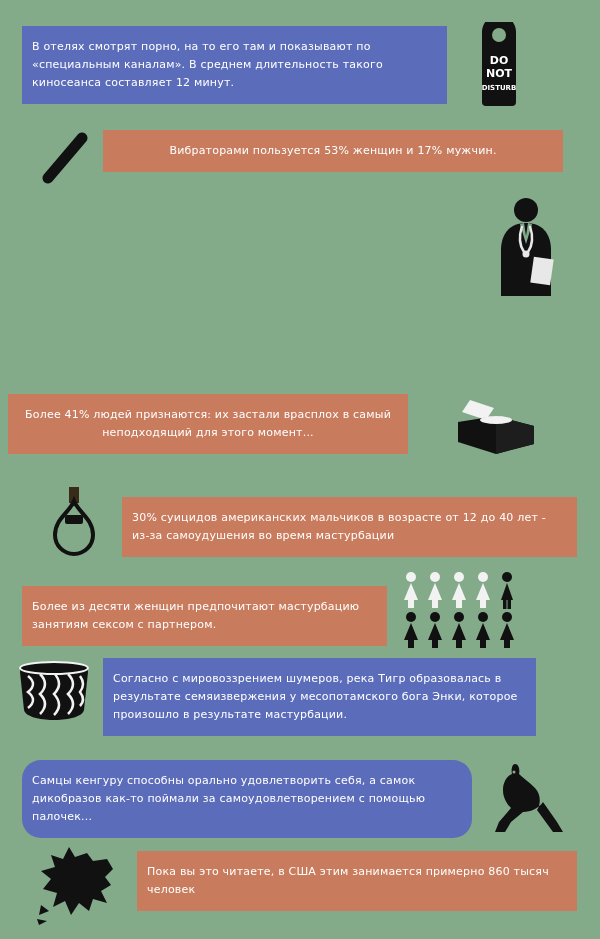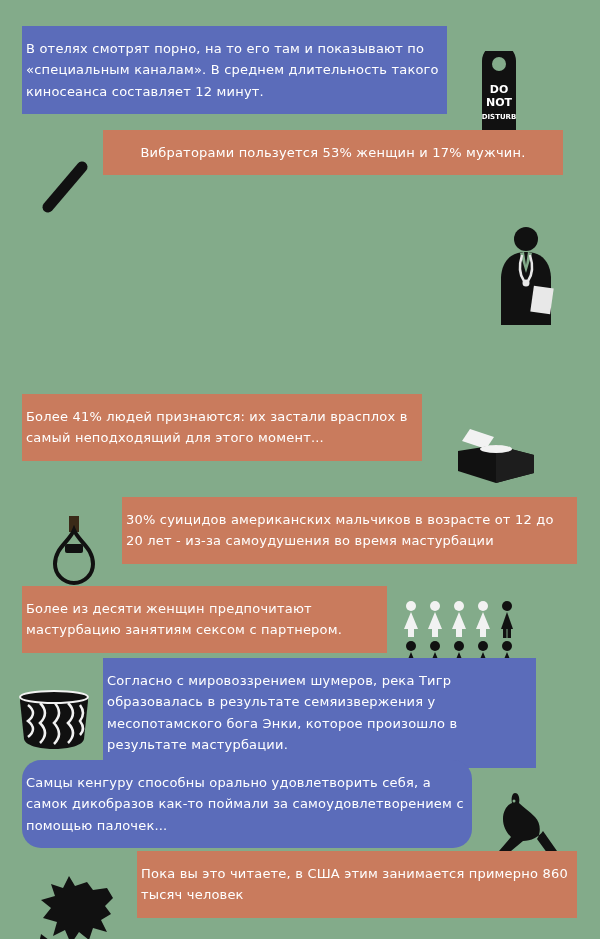--- a/index.html
+++ b/index.html
@@ -16,42 +16,41 @@
   }
   .canvas {
     position: relative;
     width: 600px;
     height: 939px;
   }
   .fact {
     position: absolute;
     box-sizing: border-box;
     color: #ffffff;
-    font-size: 13px;
+    font-size: 11px;
     line-height: 1.65;
-    padding: 12px 4px;
+    padding: 12px 10px;
     letter-spacing: 0.2px;
   }
   .blue {
     background: #5b6cba;
   }
   .orange {
     background: #c97b5d;
   }
   .icon {
     position: absolute;
-    margin-top: 29px;
   }
   .icon svg { display: block; }
 
   
   #fact-hotel   { left: 22px;  top: 26px;   width: 425px; }
   #fact-vibr    { left: 103px; top: 130px;  width: 460px; text-align: center; }
   #fact-mast    { left: 22px;  top: 198px;  width: 455px; }
-  #fact-caught  { left: 22px;  top: 394px;  width: 400px; }
+  #fact-caught  { left: 8px;  top: 394px;  width: 400px; text-align: center; }
   #fact-suicide { left: 122px; top: 497px;  width: 455px; }
   #fact-four    { left: 22px;  top: 586px;  width: 365px; }
   #fact-sumer   { left: 103px; top: 658px;  width: 433px; }
   #fact-kangaroo{ left: 22px;  top: 760px;  width: 450px; border-radius: 19px; }
   #fact-usa     { left: 137px; top: 851px;  width: 440px; }
 
   #icon-door      { left: 478px; top: 22px;  }
   #icon-vibrator  { left: 40px;  top: 130px; }
   #icon-doctor    { left: 492px; top: 196px; }
   #icon-tissue    { left: 456px; top: 398px; }
@@ -103,21 +102,21 @@
 
   <div class="icon" id="icon-tissue">
     <svg width="80" height="58" viewBox="0 0 80 58">
       <path d="M14 2 L38 10 L30 22 L6 14 Z" fill="#f2f2f2"></path>
       <path d="M2 24 L40 18 L78 28 L78 46 L40 56 L2 44 Z" fill="#111111"></path>
       <path d="M40 18 L78 28 L78 46 L40 56 Z" fill="#1d1d1d"></path>
       <ellipse cx="40" cy="22" rx="16" ry="4" fill="#f2f2f2"></ellipse>
     </svg>
   </div>
 
-  <div class="fact orange" id="fact-suicide">30% суицидов американских мальчиков в возрасте от 12 до 20 лет - из-за самоудушения во время мастурбации</div>
+  <div class="fact orange" id="fact-suicide">30% суицидов американских мальчиков в возрасте от 12 до 40 лет - из-за самоудушения во время мастурбации</div>
 
   <div class="icon" id="icon-noose">
     <svg width="60" height="82" viewBox="0 0 60 82">
       <rect x="24" y="2" width="10" height="16" fill="#3a2a18"></rect>
       <path d="M29 16 C24 28 10 34 10 50 A19 19 0 0 0 48 50 C48 34 34 28 29 16 Z" fill="none" stroke="#111111" stroke-width="4"></path>
       <rect x="20" y="30" width="18" height="9" rx="2" fill="#111111"></rect>
     </svg>
   </div>
 
   <div class="fact orange" id="fact-four">Более из десяти женщин предпочитают мастурбацию занятиям сексом с партнером.</div>

